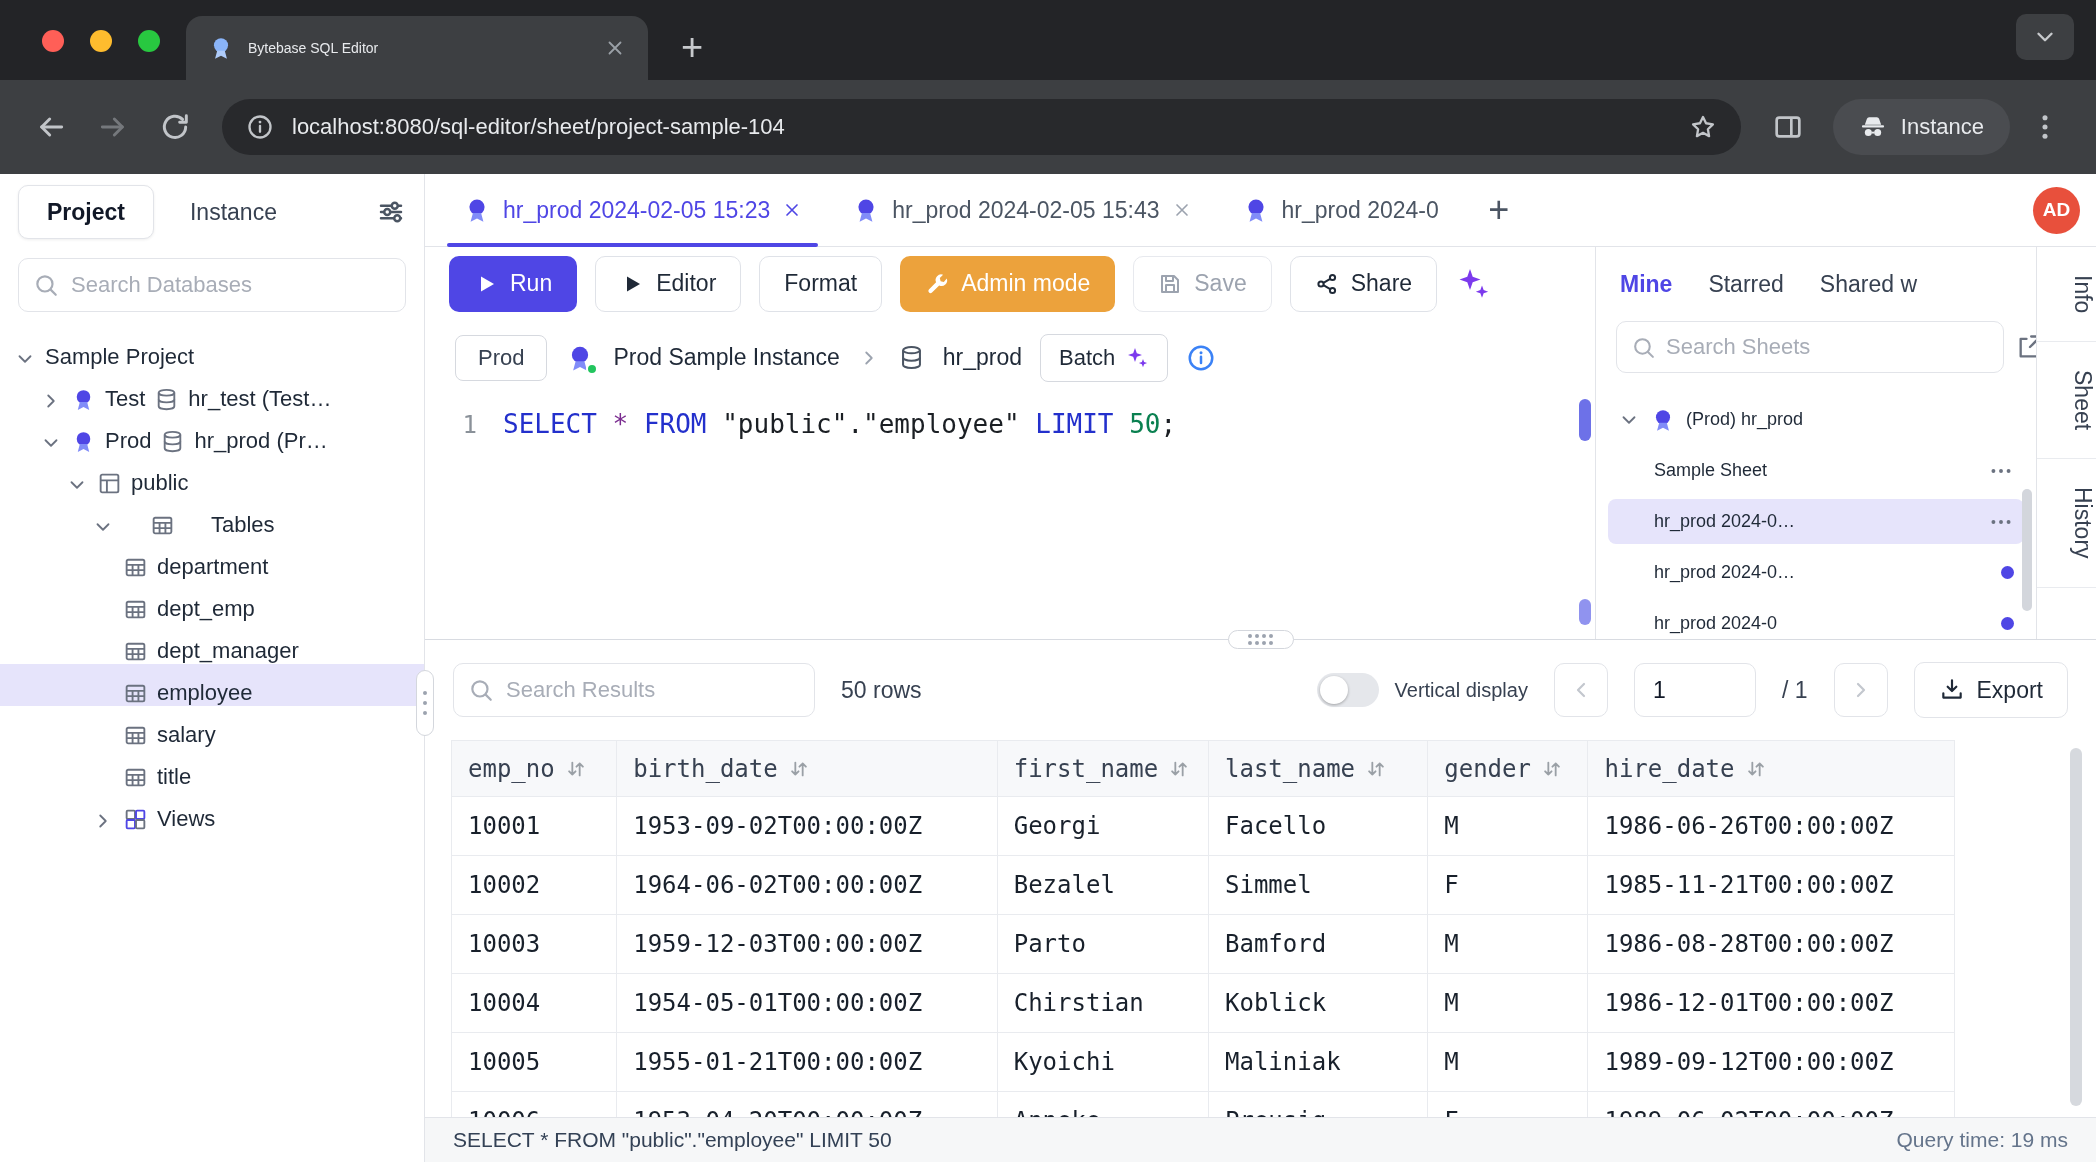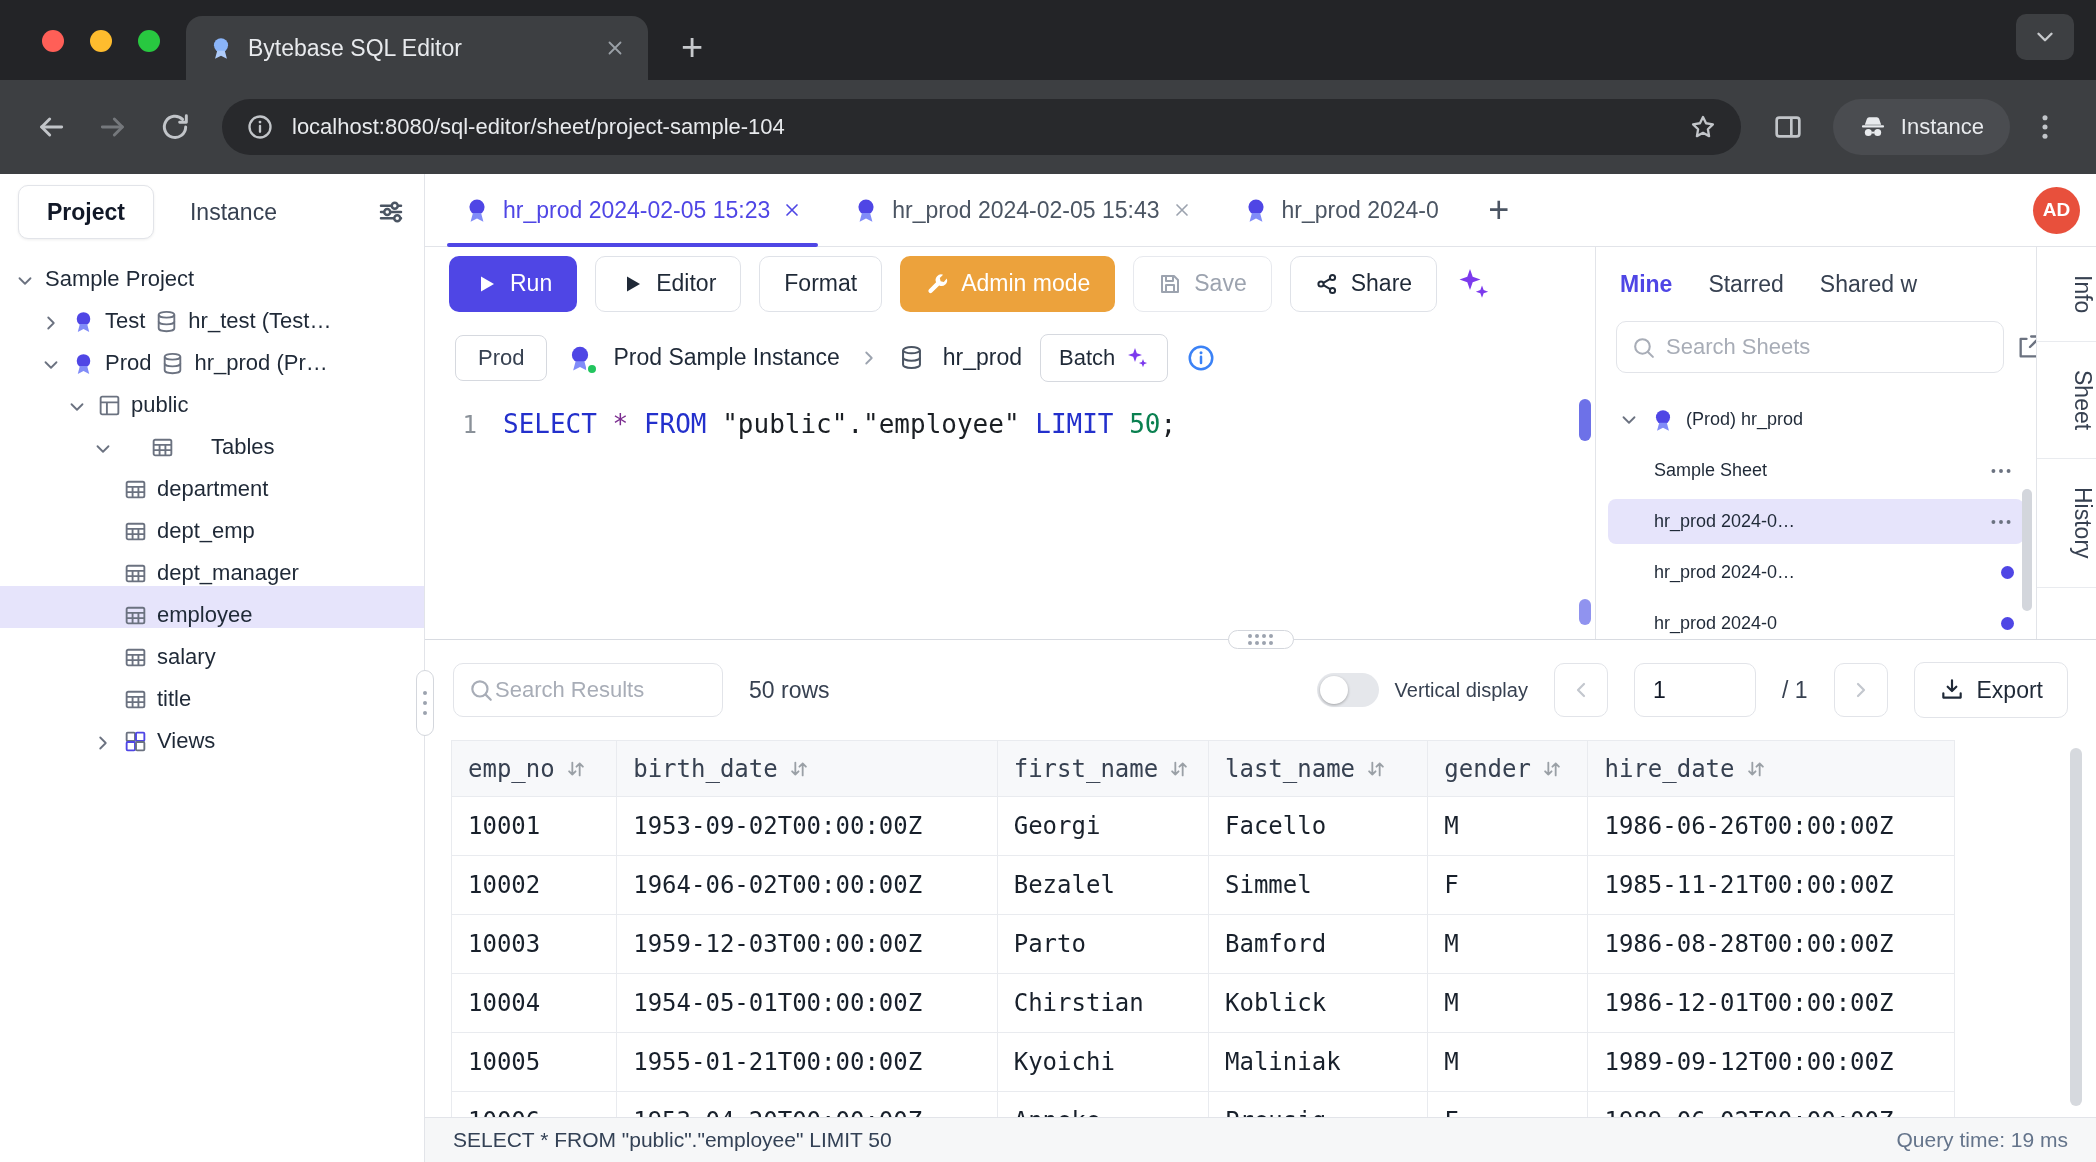--- a/index.html
+++ b/index.html
@@ -8,21 +8,21 @@
   .icon{display:inline-flex;flex:none}
   .icon svg{width:100%;height:100%}
 
   
   .tabstrip{height:80px;background:#232427;display:flex;align-items:flex-end;flex:none;position:relative}
   .traffic{position:absolute;top:30px;left:42px;display:flex;gap:26px}
   .light{width:22px;height:22px;border-radius:50%}
   .light.red{background:#ff5f57}.light.yellow{background:#febc2e}.light.green{background:#28c840}
   .browser-tab{margin-left:186px;width:462px;height:64px;background:#3d3f42;border-radius:16px 16px 0 0;display:flex;align-items:center;padding:0 22px;gap:14px;color:#e8eaed}
   .fav{width:26px;height:26px}
-  .tab-title{flex:1;font-size:23px;white-space:nowrap;overflow:hidden}
+  .tab-title{flex:1;font-size:14px;white-space:nowrap;overflow:hidden}
   .tclose-b{width:22px;height:22px;color:#9aa0a6}
   .newtab-btn{align-self:center;margin:14px 0 0 20px;font-size:38px;color:#c7c9cc;width:48px;height:48px;display:flex;align-items:center;justify-content:center}
   .win-chevron{position:absolute;right:22px;top:14px;width:58px;height:46px;background:#3d3f42;border-radius:10px;display:flex;align-items:center;justify-content:center;color:#c7c9cc}
   .win-chevron .icon{width:26px;height:26px}
   .navbar{height:94px;background:#3d3f42;display:flex;align-items:center;padding:0 24px;gap:8px;flex:none}
   .nav-ico{width:54px;height:54px;border-radius:50%;display:flex;align-items:center;justify-content:center;color:#c2c5c9}
   .nav-ico .icon{width:32px;height:32px}
   .nav-ico.dim{color:#75787c}
   .url-pill{flex:1;height:56px;background:#28292c;border-radius:28px;display:flex;align-items:center;padding:0 24px;gap:18px;margin:0 12px;min-width:0}
   .url-pill .icon{width:28px;height:28px;color:#c2c5c9}
@@ -121,21 +121,21 @@
 
   
   .rail{width:60px;flex:none;border-left:1px solid #e2e4e9;display:flex;flex-direction:column;align-items:center;background:#fff}
   .rail-tab{writing-mode:vertical-rl;font-size:23px;color:#374151;padding:28px 0;width:100%;display:flex;justify-content:center;border-bottom:1px solid #e9ebef}
 
   
   .results{height:478px;flex:none;border-top:1px solid #d8dbe1;display:flex;flex-direction:column;position:relative;background:#fff}
   .drag-handle{position:absolute;top:-10px;left:50%;transform:translateX(-50%);width:66px;height:19px;background:#fff;border:1px solid #d4d7dd;border-radius:10px;display:grid;grid-template-columns:repeat(4,4px);grid-template-rows:repeat(2,4px);gap:3px;align-content:center;justify-content:center;z-index:5}
   .drag-handle i{background:#9ca3af;border-radius:50%}
   .rtoolbar{height:100px;display:flex;align-items:center;padding:0 28px;gap:26px;flex:none}
-  .rsearch{width:270px;height:54px;border:1px solid #e2e4e9;border-radius:10px;display:flex;align-items:center;gap:1px;padding:0 14px;color:#a8adb7;flex:none}
+  .rsearch{width:362px;height:54px;border:1px solid #e2e4e9;border-radius:10px;display:flex;align-items:center;gap:12px;padding:0 14px;color:#a8adb7;flex:none}
   .rsearch .icon{width:26px;height:26px}
   .rsearch input{border:0;outline:0;flex:1;font-size:22px;background:transparent;font-family:inherit;min-width:0;color:#111827}
   .rsearch input::placeholder{color:#a8adb7}
   .rowcount{font-size:23px;color:#374151}
   .vd-wrap{display:flex;align-items:center;gap:16px;margin-left:auto}
   .toggle{width:62px;height:34px;background:#e5e7eb;border-radius:17px;position:relative;flex:none}
   .knob{position:absolute;left:3px;top:3px;width:28px;height:28px;background:#fff;border-radius:50%;box-shadow:0 1px 3px rgba(0,0,0,.3)}
   .vd-label{font-size:20px;color:#374151;white-space:nowrap}
   .pg-btn{width:54px;height:54px;border:1px solid #e2e4e9;border-radius:10px;display:flex;align-items:center;justify-content:center;color:#c3c7ce}
   .pg-btn .icon{width:24px;height:24px}
@@ -269,20 +269,29 @@
         <span class="seg-btn">Project</span>
         <span class="seg-label">Instance</span>
         <span class="icon filter-ico">
             <svg viewBox="0 0 24 24" fill="none" stroke="currentColor" stroke-width="2" stroke-linecap="round">
               <path d="M4 7h16M4 12h16M4 17h16"></path>
               <circle cx="15" cy="7" r="2.4" fill="#fff"></circle>
               <circle cx="9" cy="12" r="2.4" fill="#fff"></circle>
               <circle cx="17" cy="17" r="2.4" fill="#fff"></circle>
             </svg>
           </span>
+      </div>
+      <div class="search-box">
+        <span class="icon">
+            <svg viewBox="0 0 24 24" fill="none" stroke="currentColor" stroke-width="2" stroke-linecap="round">
+              <circle cx="11" cy="11" r="7"></circle>
+              <path d="m16.5 16.5 4.5 4.5"></path>
+            </svg>
+          </span>
+        <input placeholder="Search Databases" style="">
       </div>
       <div class="tree" id="db-tree">
           <div class="tree-row" style="padding-left: 14px;">
             <span class="icon chev">
               <svg viewBox="0 0 24 24" fill="none" stroke="currentColor" stroke-width="2" stroke-linecap="round" stroke-linejoin="round">
                 <polyline points="6 9 12 15 18 9"></polyline>
               </svg>
             </span>
             <span>Sample Project</span>
           </div>

